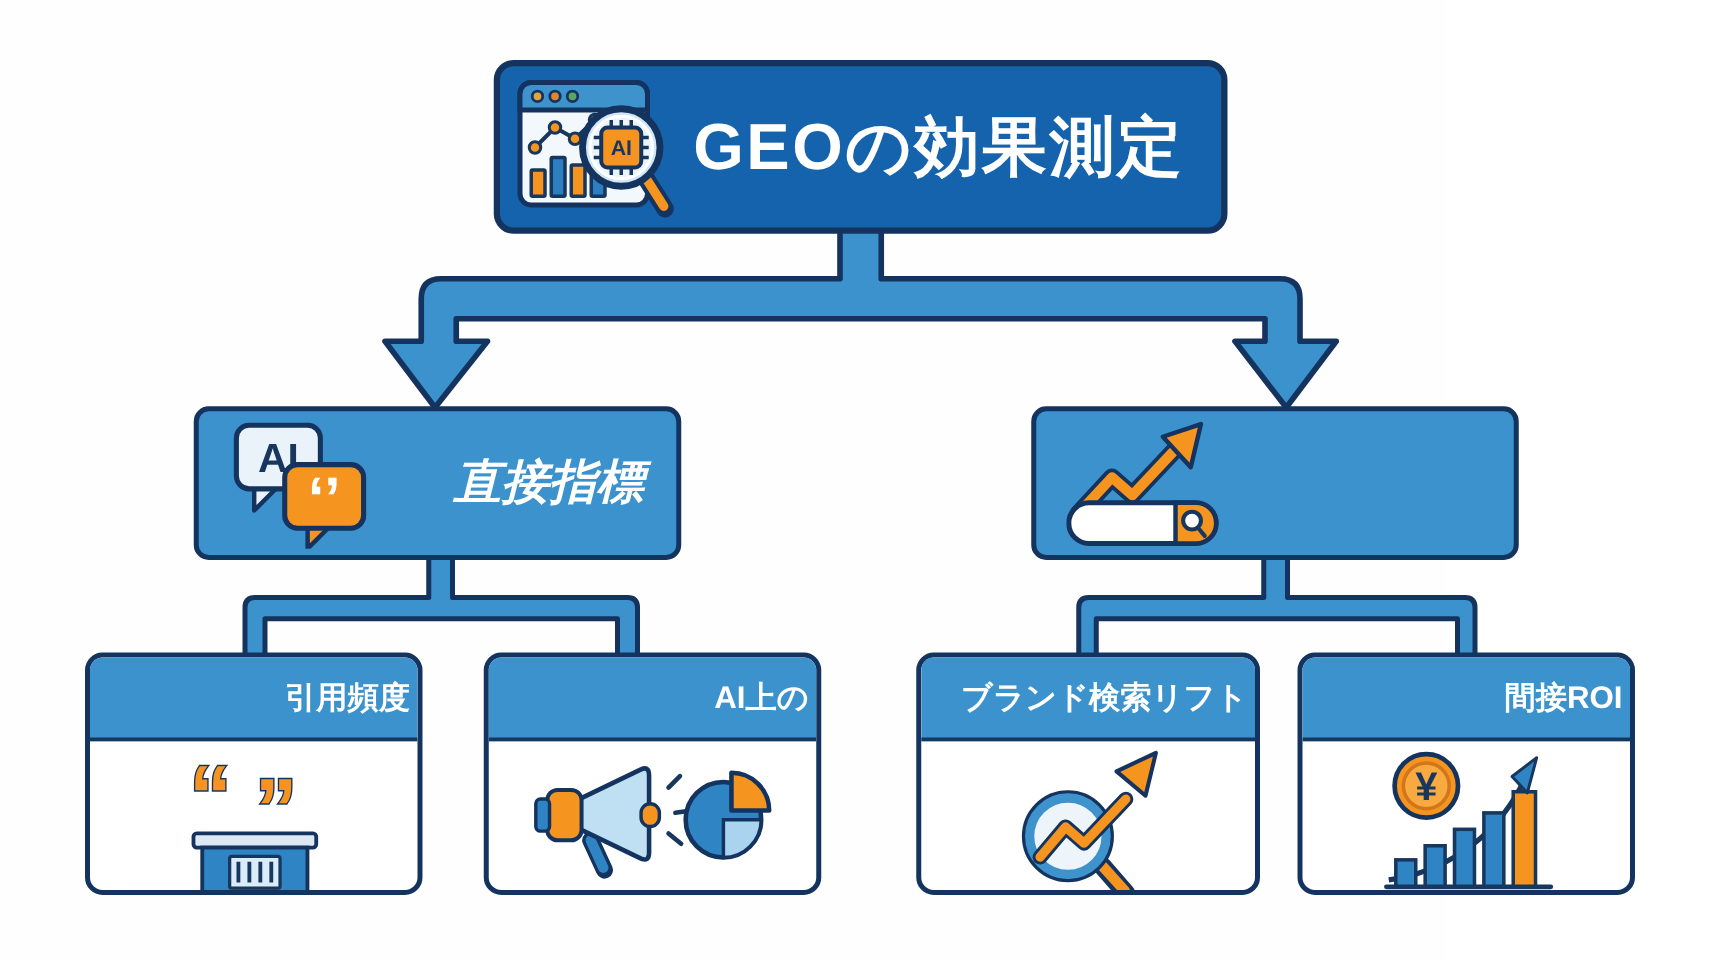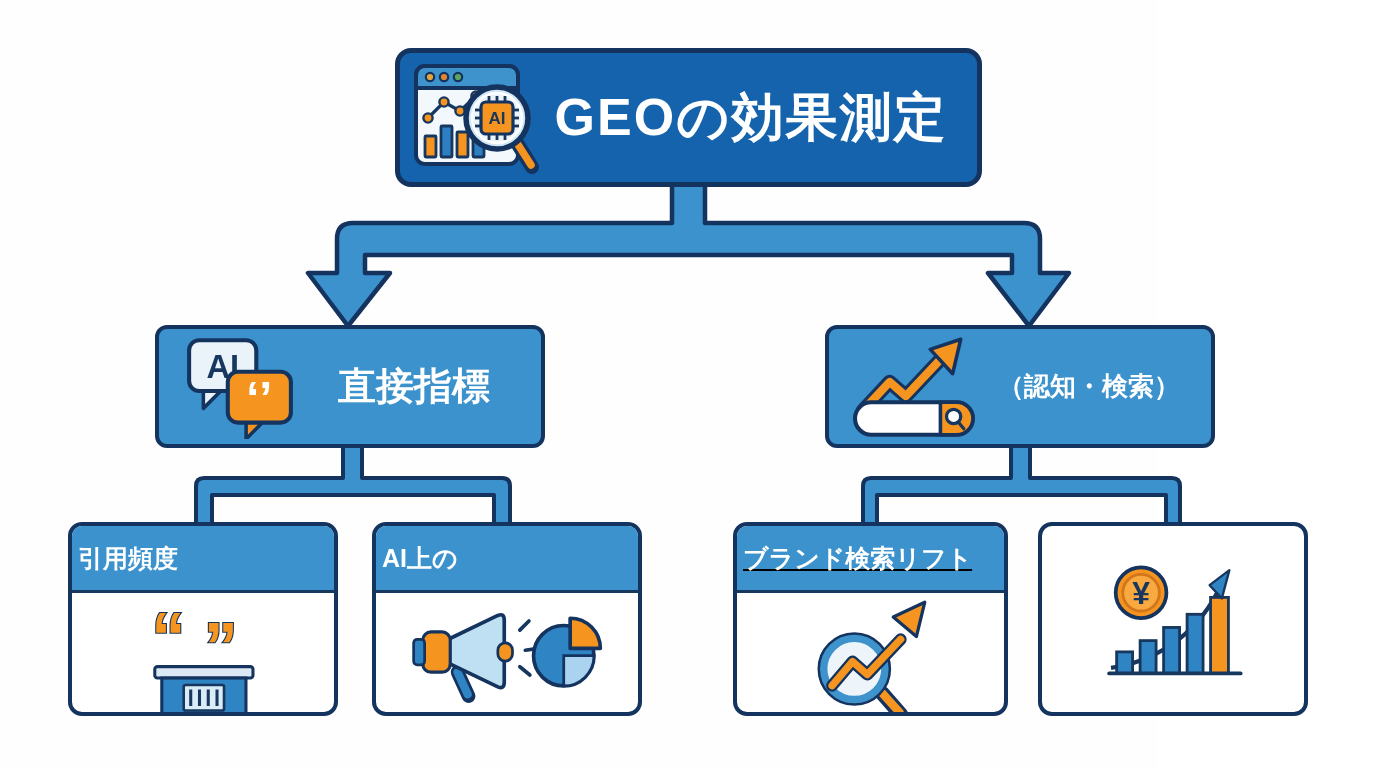--- a/index.html
+++ b/index.html
@@ -25,37 +25,37 @@
 
   
   .branch-box{
     top:325px;width:390px;height:123px;
     background:#3b92cc;border:4px solid #14345f;border-radius:12px;
     display:flex;align-items:center;
   }
   #branch-direct{left:155px;}
   #branch-indirect{left:825px;}
   .branch-icon{flex:0 0 auto;margin-left:24px;}
-  .branch-text{flex:1;text-align:center;color:#ffffff;font-weight:bold;padding-right:10px;}
+  .branch-text{flex:1;text-align:right;color:#ffffff;font-weight:bold;padding-right:26px;font-style:italic;}
   .branch-title{font-size:38px;line-height:1.12;white-space:nowrap;}
   .branch-subtitle{font-size:26px;line-height:1.25;white-space:nowrap;}
 
   
   .leaf-box{
     top:522px;height:194px;background:#ffffff;
     border:4px solid #14345f;border-radius:14px;
     display:flex;flex-direction:column;overflow:hidden;
   }
   #leaf-citation{left:68px;width:270px;}
-  #leaf-sov{left:372px;width:270px;}
-  #leaf-brandlift{left:733px;width:275px;text-decoration:underline;}
+  #leaf-sov{left:387px;width:270px;}
+  #leaf-brandlift{left:733px;width:275px;}
   #leaf-roi{left:1038px;width:270px;}
   .leaf-header{
     background:#3b92cc;color:#ffffff;font-weight:bold;font-size:25px;line-height:1.3;
-    text-align:left;display:flex;flex-direction:column;justify-content:center;
+    text-align:right;display:flex;flex-direction:column;justify-content:center;
     min-height:58px;padding:3px 6px;border-bottom:3px solid #17375e;white-space:nowrap;
   }
   .leaf-body{flex:1;display:flex;align-items:center;justify-content:center;}
 </style>
 </head>
 <body>
 
 <div class="stage">
 
   <svg id="connectors" viewBox="0 0 1376 768">
@@ -138,21 +138,20 @@
         <polygon points="76,14 106,4 98,38" fill="#f5941f" stroke="#14345f" stroke-width="3.5" stroke-linejoin="round"></polygon>
       </g>
       <g>
         <rect x="2" y="66" width="116" height="32" rx="16" fill="#ffffff" stroke="#14345f" stroke-width="4"></rect>
         <path d="M86 66 h16 a16 16 0 0 1 0 32 h-16 z" fill="#f5941f" stroke="#14345f" stroke-width="3.5"></path>
         <circle cx="99" cy="80" r="7" fill="#ffffff" stroke="#17375e" stroke-width="3.2"></circle>
         <line x1="104" y1="86" x2="109" y2="92" stroke="#17375e" stroke-width="3.2" stroke-linecap="round"></line>
       </g>
     </svg>
     <div class="branch-text">
-      <div class="branch-subtitle">（認知・検索）</div>
     </div>
   </div>
 
   <div class="box leaf-box" id="leaf-citation">
     <div class="leaf-header">
       <span style="display:block">引用頻度</span>
       <span style="display:block"></span>
     </div>
     <div class="leaf-body">
       <svg width="132" height="128" viewBox="0 0 150 146">
@@ -217,20 +216,24 @@
         <g>
           <polyline points="38,100 60,74 76,88 112,50" fill="none" stroke="#14345f" stroke-width="13" stroke-linejoin="round" stroke-linecap="round"></polyline>
           <polyline points="38,100 60,74 76,88 112,50" fill="none" stroke="#f5941f" stroke-width="8" stroke-linejoin="round" stroke-linecap="round"></polyline>
           <polygon points="104,26 138,10 129,47" fill="#f5941f" stroke="#14345f" stroke-width="3.5" stroke-linejoin="round"></polygon>
         </g>
       </svg>
     </div>
   </div>
 
   <div class="box leaf-box" id="leaf-roi">
+    <div class="leaf-header">
+      <span style="display:block">間接ROI</span>
+      <span style="display:block"></span>
+    </div>
     <div class="leaf-body">
       <svg width="152" height="124" viewBox="0 0 160 132">
         <g>
           <path d="M14 118 C 58 112 102 86 127 38" fill="none" stroke="#17375e" stroke-width="4.5"></path>
         </g>
         <g>
           <rect x="20" y="101" width="17" height="23" fill="#2f84c4" stroke="#17375e" stroke-width="3"></rect>
           <rect x="45" y="89" width="17" height="35" fill="#2f84c4" stroke="#17375e" stroke-width="3"></rect>
           <rect x="70" y="75" width="17" height="49" fill="#2f84c4" stroke="#17375e" stroke-width="3"></rect>
           <rect x="95" y="61" width="17" height="63" fill="#2f84c4" stroke="#17375e" stroke-width="3"></rect>

